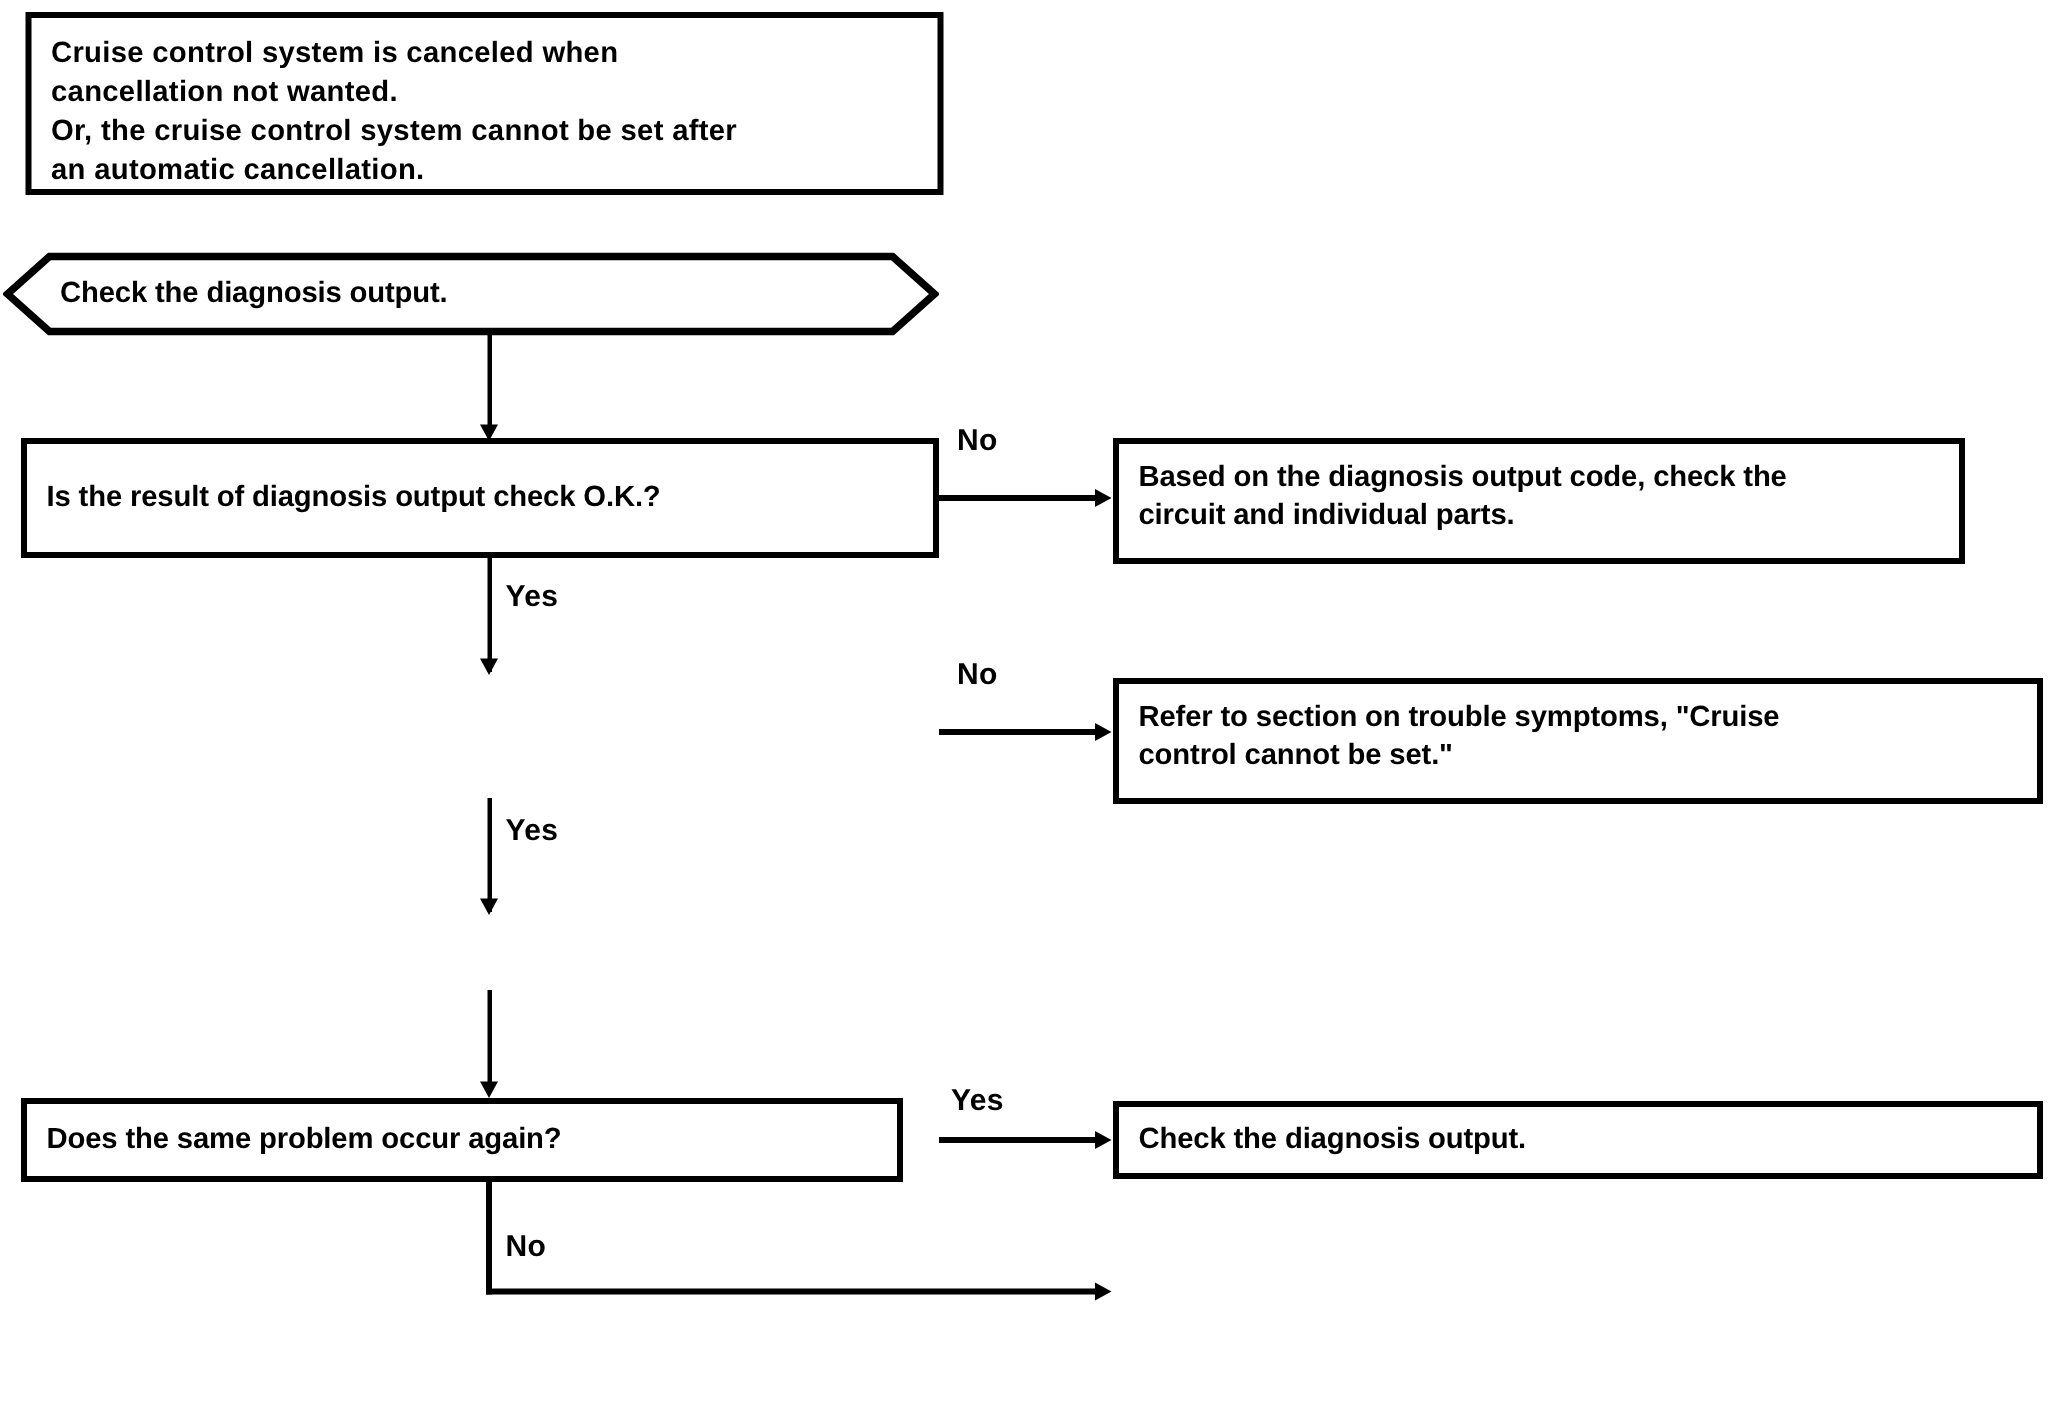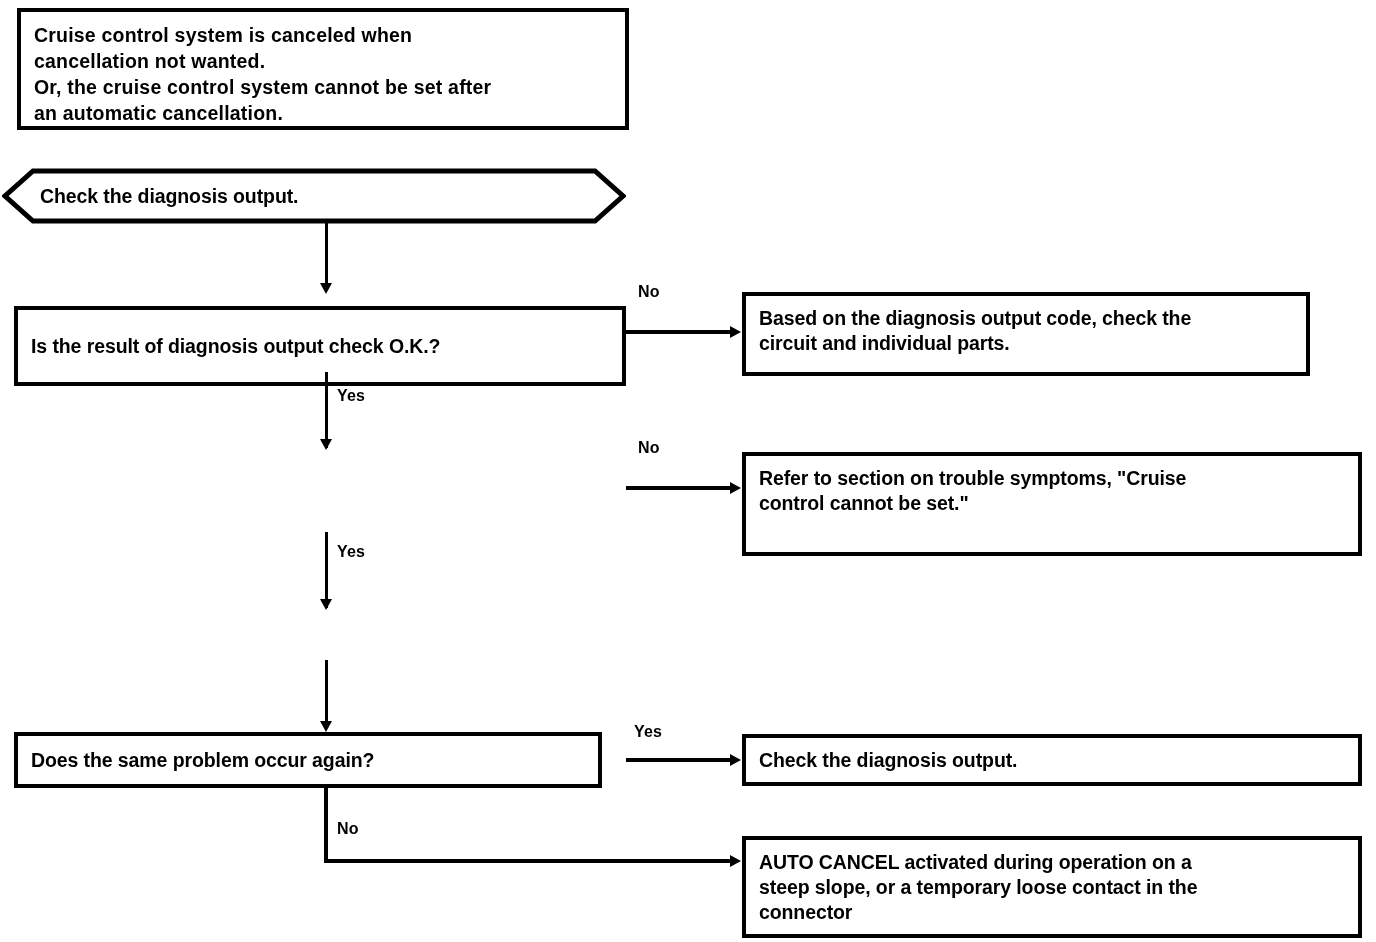--- a/index.html
+++ b/index.html
@@ -94,21 +94,21 @@
     position: absolute;
     width: 0;
     height: 0;
     border-top: 6px solid transparent;
     border-bottom: 6px solid transparent;
     border-left: 11px solid #000000;
   }
   
   .blabel {
     position: absolute;
-    font-size: 16px;
+    font-size: 20px;
     font-weight: 600;
     color: #000000;
     letter-spacing: 0.2px;
     white-space: nowrap;
   }
 </style>
 </head>
 <body>
 
 <div id="canvas">
@@ -123,21 +123,21 @@
   <div class="hex" style="left:2px; top:168px; width:624px; height:56px;">
     <svg width="624" height="56" viewBox="0 0 624 56">
       <polygon points="31,3 593,3 621,28 593,53 31,53 3,28" fill="#ffffff" stroke="#000000" stroke-width="5" stroke-linejoin="miter"></polygon>
     </svg>
     <div class="txt">Check the diagnosis output.</div>
   </div>
 
   <div class="vline" style="left:325px; top:222px; height:68px;"></div>
   <div class="arrow-down" style="left:320px; top:283px;"></div>
 
-  <div class="box vcenter light" style="left:14px; top:306px; width:612px; height:80px;">
+  <div class="box vcenter light" style="left:14px; top:292px; width:612px; height:80px;">
     <div class="txt">Is the result of diagnosis output check O.K.?</div>
   </div>
 
   <div class="blabel" style="left:638px; top:283px;">No</div>
   <div class="hline thick" style="left:626px; top:330px; width:110px;"></div>
   <div class="arrow-right" style="left:730px; top:326px;"></div>
 
   <div class="box light" style="left:742px; top:292px; width:568px; height:84px;">
     <div class="txt">Based on the diagnosis output code, check the
 circuit and individual parts.</div>
@@ -145,21 +145,21 @@
 
   <div class="blabel" style="left:337px; top:387px;">Yes</div>
   <div class="vline" style="left:325px; top:372px; height:76px;"></div>
   <div class="arrow-down" style="left:320px; top:439px;"></div>
 
 
   <div class="blabel" style="left:638px; top:439px;">No</div>
   <div class="hline thick" style="left:626px; top:486px; width:110px;"></div>
   <div class="arrow-right" style="left:730px; top:482px;"></div>
 
-  <div class="box light" style="left:742px; top:452px; width:620px; height:104px;">
+  <div class="box light" style="left:742px; top:452px; width:620px; height:84px;">
     <div class="txt">Refer to section on trouble symptoms, "Cruise
 control cannot be set."</div>
   </div>
 
   <div class="blabel" style="left:337px; top:543px;">Yes</div>
   <div class="vline" style="left:325px; top:532px; height:76px;"></div>
   <div class="arrow-down" style="left:320px; top:599px;"></div>
 
 
   <div class="vline" style="left:325px; top:660px; height:68px;"></div>
@@ -175,19 +175,14 @@
 
   <div class="box vcenter light" style="left:742px; top:734px; width:620px; height:52px;">
     <div class="txt">Check the diagnosis output.</div>
   </div>
 
   <div class="blabel" style="left:337px; top:820px;">No</div>
   <div class="vline thick" style="left:324px; top:788px; height:75px;"></div>
   <div class="hline thick" style="left:324px; top:859px; width:412px;"></div>
   <div class="arrow-right" style="left:730px; top:855px;"></div>
 
-  <div class="box light" style="left:742px; top:836px; width:620px; height:102px;">
-    <div class="txt">AUTO CANCEL activated during operation on a
-steep slope, or a temporary loose contact in the
-connector</div>
-  </div>
 
 </div>
 
 </body></html>

